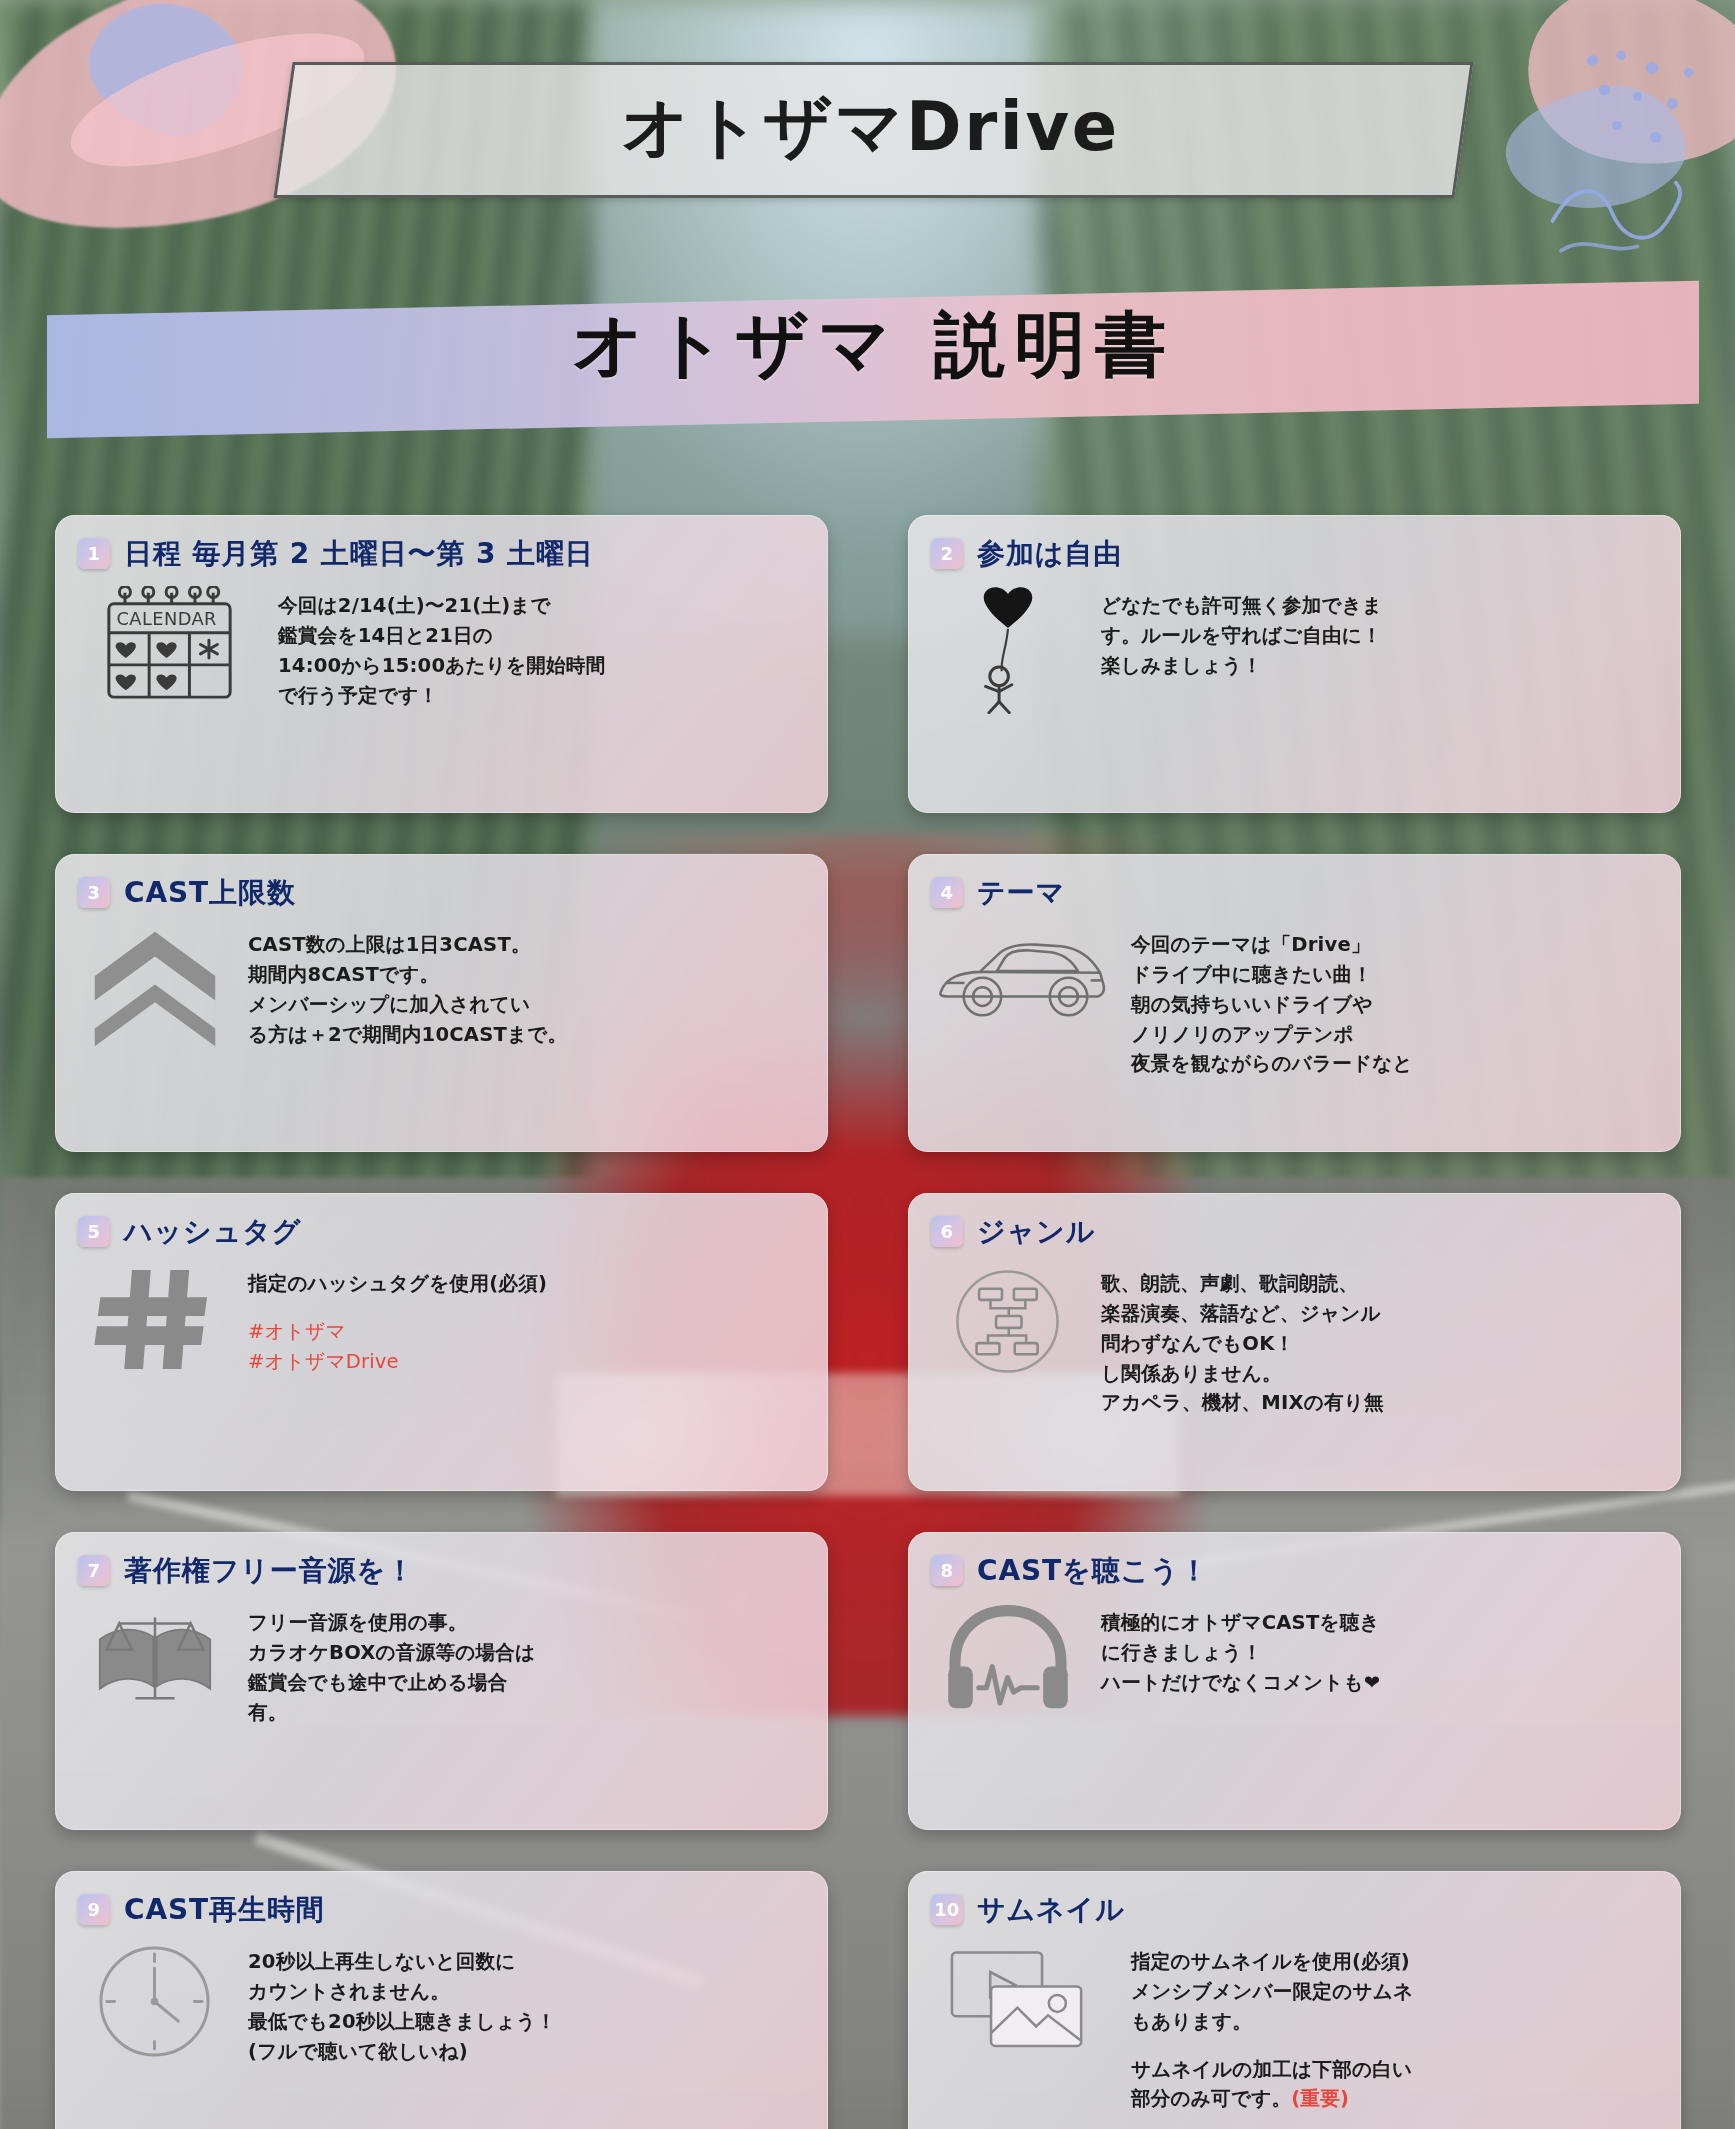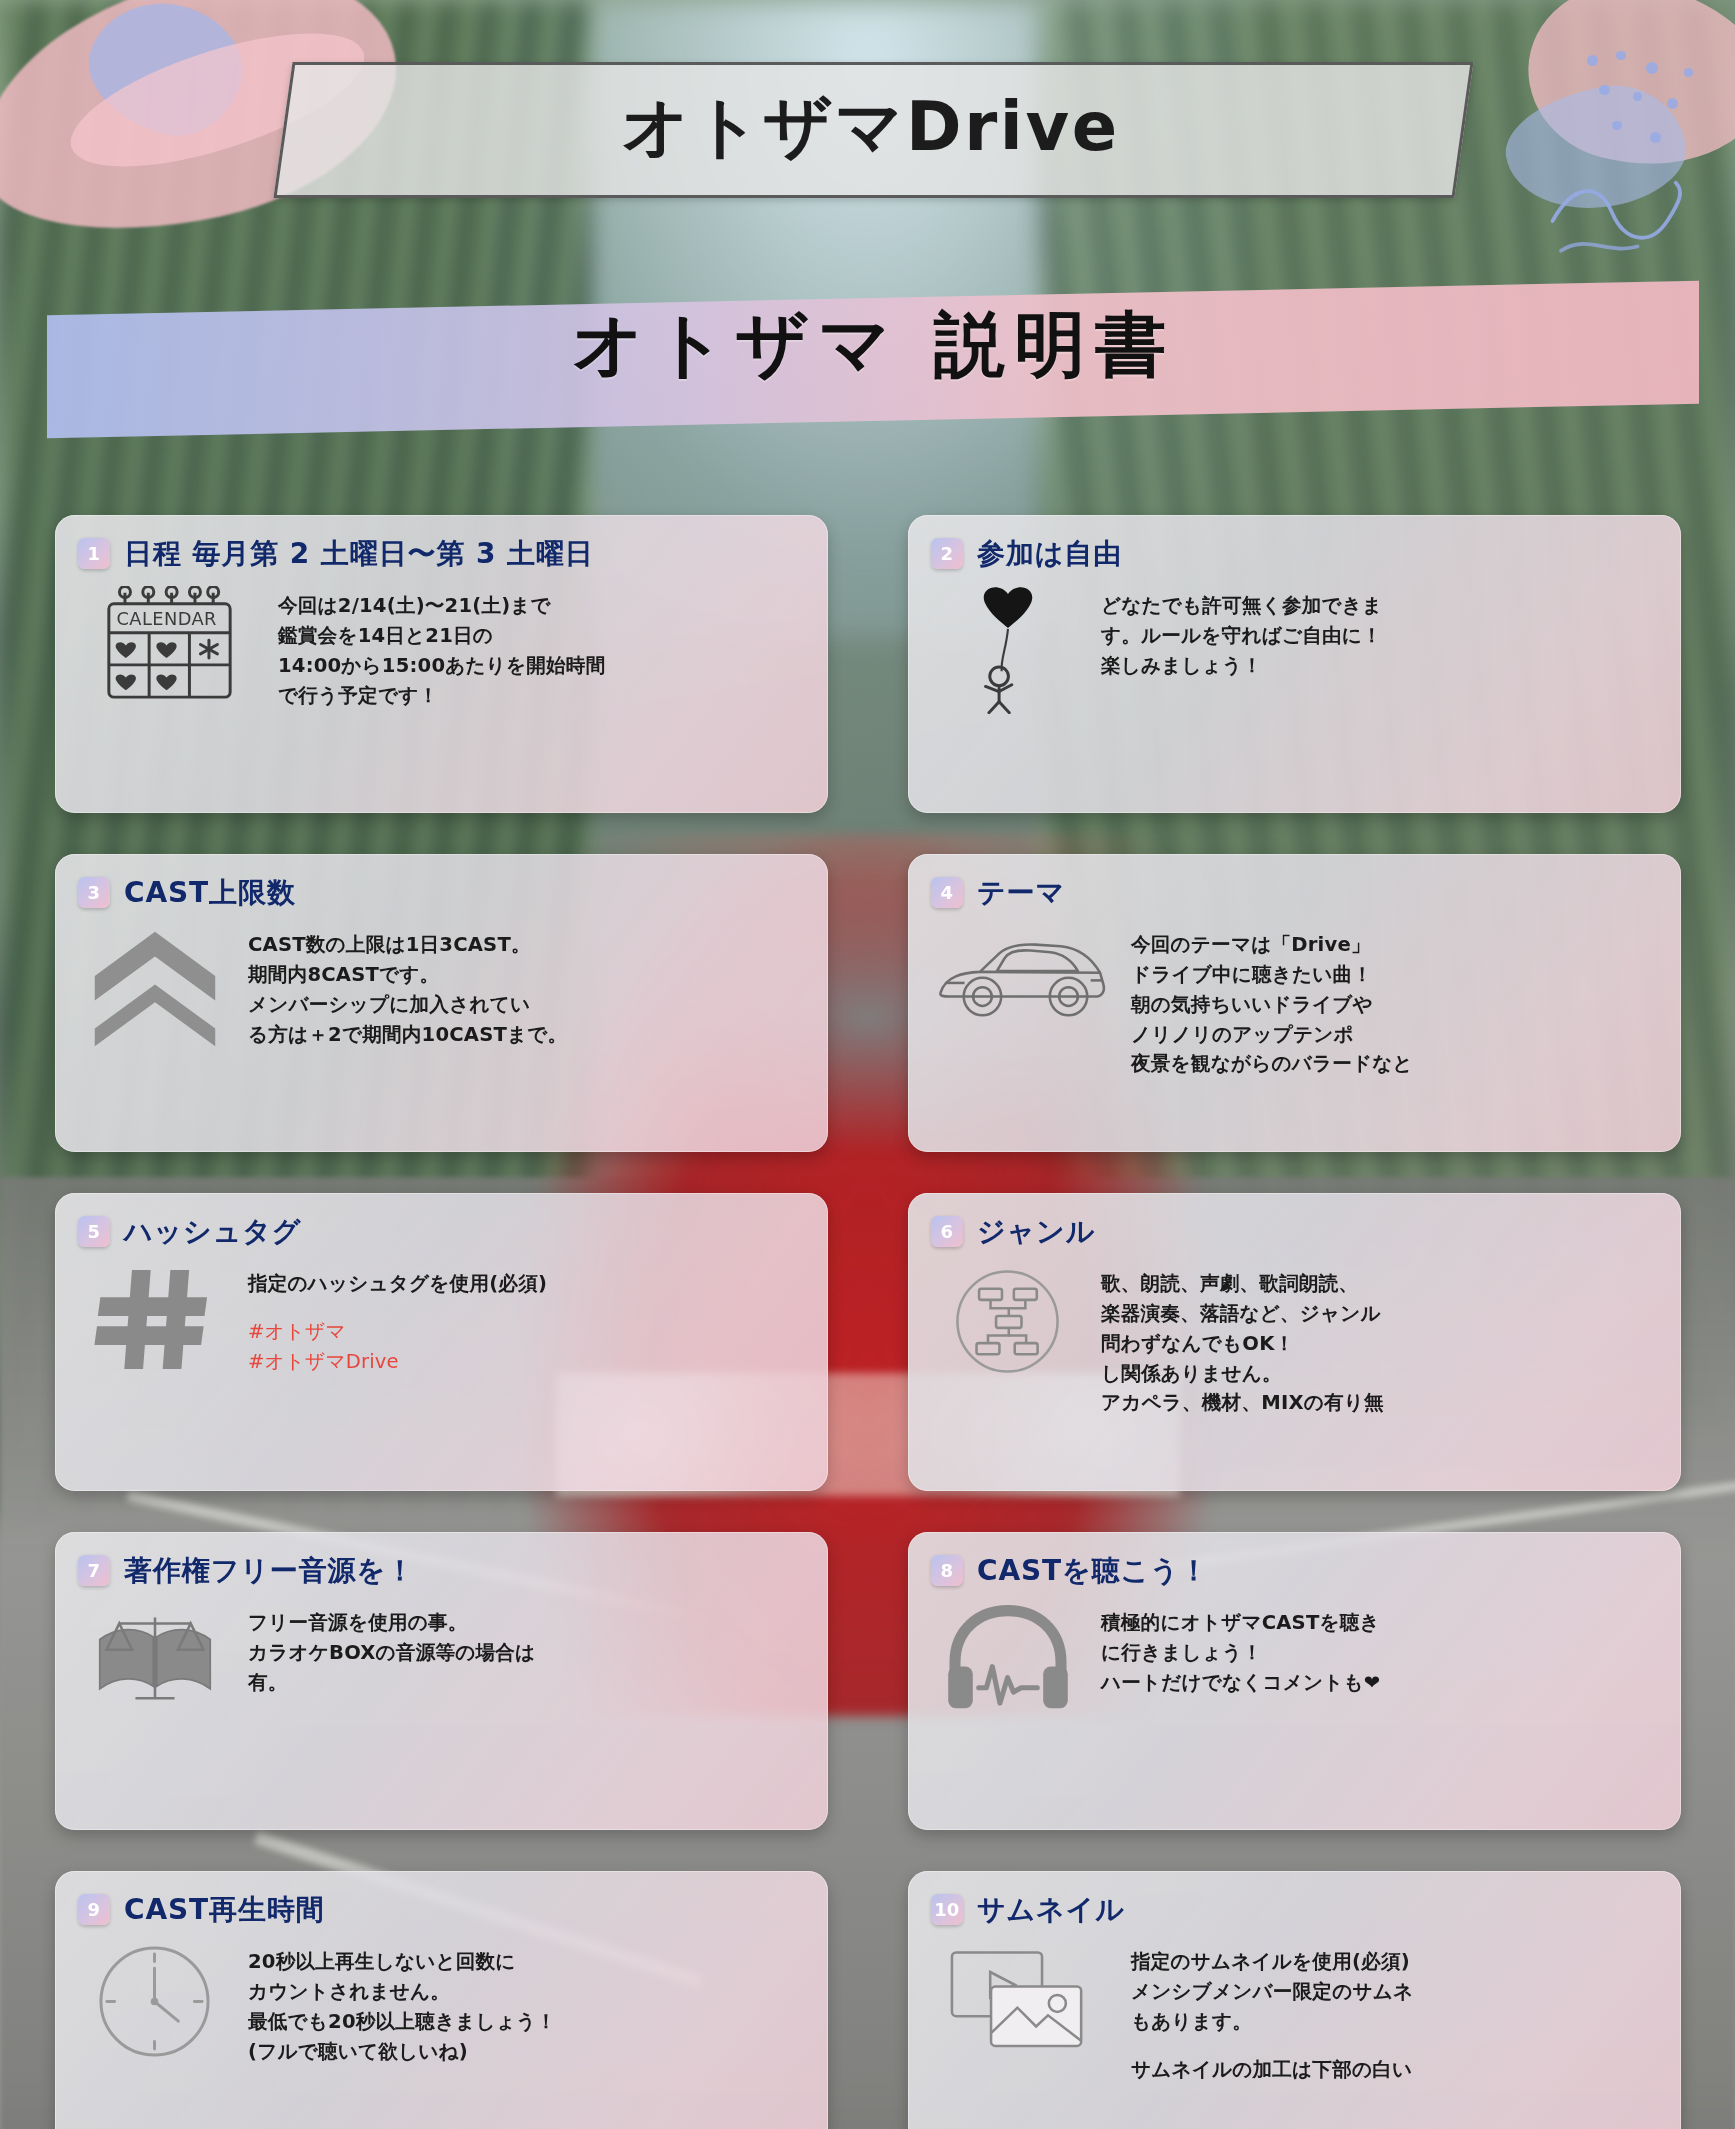--- a/index.html
+++ b/index.html
@@ -516,20 +516,21 @@
                 <path d="M66 48 L36 110 H96 Z"></path>
                 <path d="M234 48 L204 110 H264 Z"></path>
                 <line x1="104" y1="224" x2="196" y2="224"></line>
                 <line x1="150" y1="200" x2="150" y2="224"></line>
               </g>
             </svg>
           </div>
           <div class="text-box">
             <span class="line">フリー音源を使用の事。</span>
             <span class="line">カラオケBOXの音源等の場合は</span>
+            <span class="line">鑑賞会でも途中で止める場合</span>
             <span class="line">有。</span>
           </div>
         </div>
       </div>
 
       <div class="card">
         <div class="card-head">
           <div class="num-badge">8</div>
           <div class="card-title">CASTを聴こう！</div>
         </div>
@@ -599,20 +600,21 @@
                 <circle cx="262" cy="144" r="20"></circle>
               </g>
             </svg>
           </div>
           <div class="text-box">
             <span class="line">指定のサムネイルを使用(必須)</span>
             <span class="line">メンシブメンバー限定のサムネ</span>
             <span class="line">もあります。</span>
             <span class="spacer-line"></span>
             <span class="line">サムネイルの加工は下部の白い</span>
+            <span class="line"><span>部分のみ可です。</span><span class="note-red" style="display:inline;">(重要)</span></span>
           </div>
         </div>
       </div>
 
     </div>
 
   </div>
 </div>
 
 

